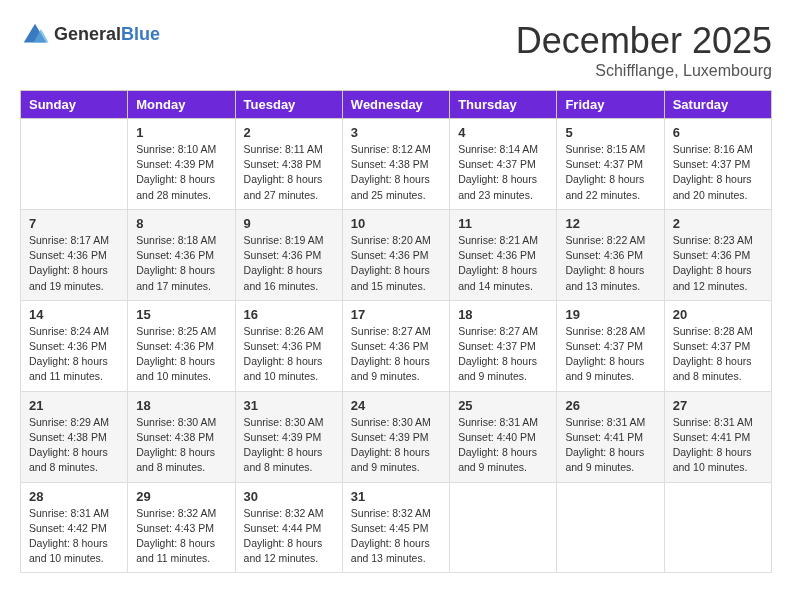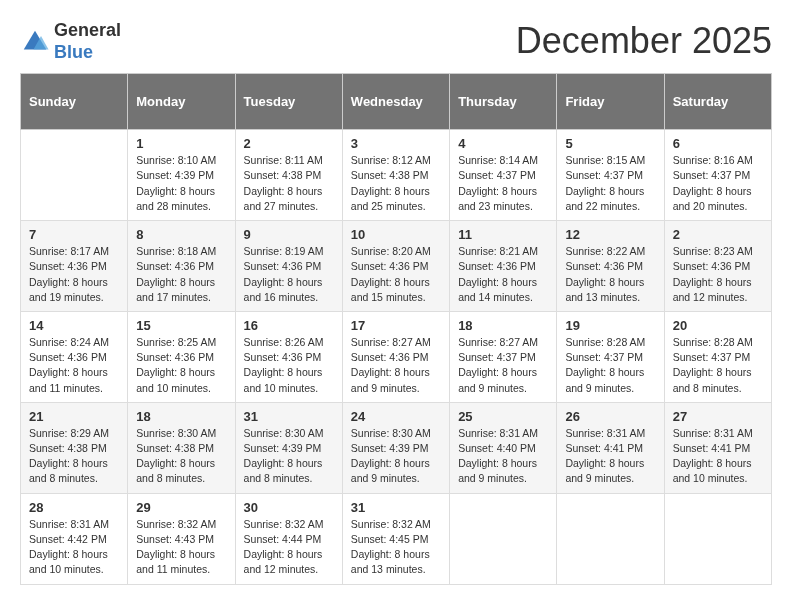--- a/index.html
+++ b/index.html
@@ -15,21 +15,21 @@
       justify-content: space-between;
       align-items: flex-start;
       margin-bottom: 10px;
     }
     .logo {
       display: flex;
       align-items: center;
     }
     .logo-text {
       display: flex;
-      flex-direction: column;
+      flex-direction: row;
       line-height: 1.2;
     }
     .logo-general {
       font-size: 18px;
       font-weight: bold;
       color: #333;
     }
     .logo-blue {
       font-size: 18px;
       font-weight: bold;
@@ -51,26 +51,26 @@
     .location {
       font-size: 16px;
       color: #555;
     }
     table {
       width: 100%;
       border-collapse: collapse;
       table-layout: fixed;
     }
     thead tr th {
-      background-color: #737373;
+      background-color: #6d28d9;
       color: #fff;
       font-size: 13px;
       font-weight: bold;
       text-align: left;
-      padding: 20px 8px;
+      padding: 6px 8px;
       border: 1px solid #ccc;
     }
     tbody tr {
       border-bottom: 1px solid #ccc;
     }
     tbody tr:nth-child(odd) {
       background-color: #fff;
     }
     tbody tr:nth-child(even) {
       background-color: #f5f5f5;
@@ -103,20 +103,21 @@
       <polygon points="20,5 35,30 5,30" fill="#3a7abf"></polygon>
       <polygon points="28,12 38,30 18,30" fill="#5aaae0" opacity="0.7"></polygon>
     </svg>
     <div class="logo-text">
       <span class="logo-general">General</span>
       <span class="logo-blue">Blue</span>
     </div>
   </div>
   <div class="title-block">
     <div class="month-title">December 2025</div>
+    <div class="location">Schifflange, Luxembourg</div>
   </div>
 </div>
 
 <table>
   <thead>
     <tr>
     <th>Sunday</th>
         <th>Monday</th>
         <th>Tuesday</th>
         <th>Wednesday</th>

